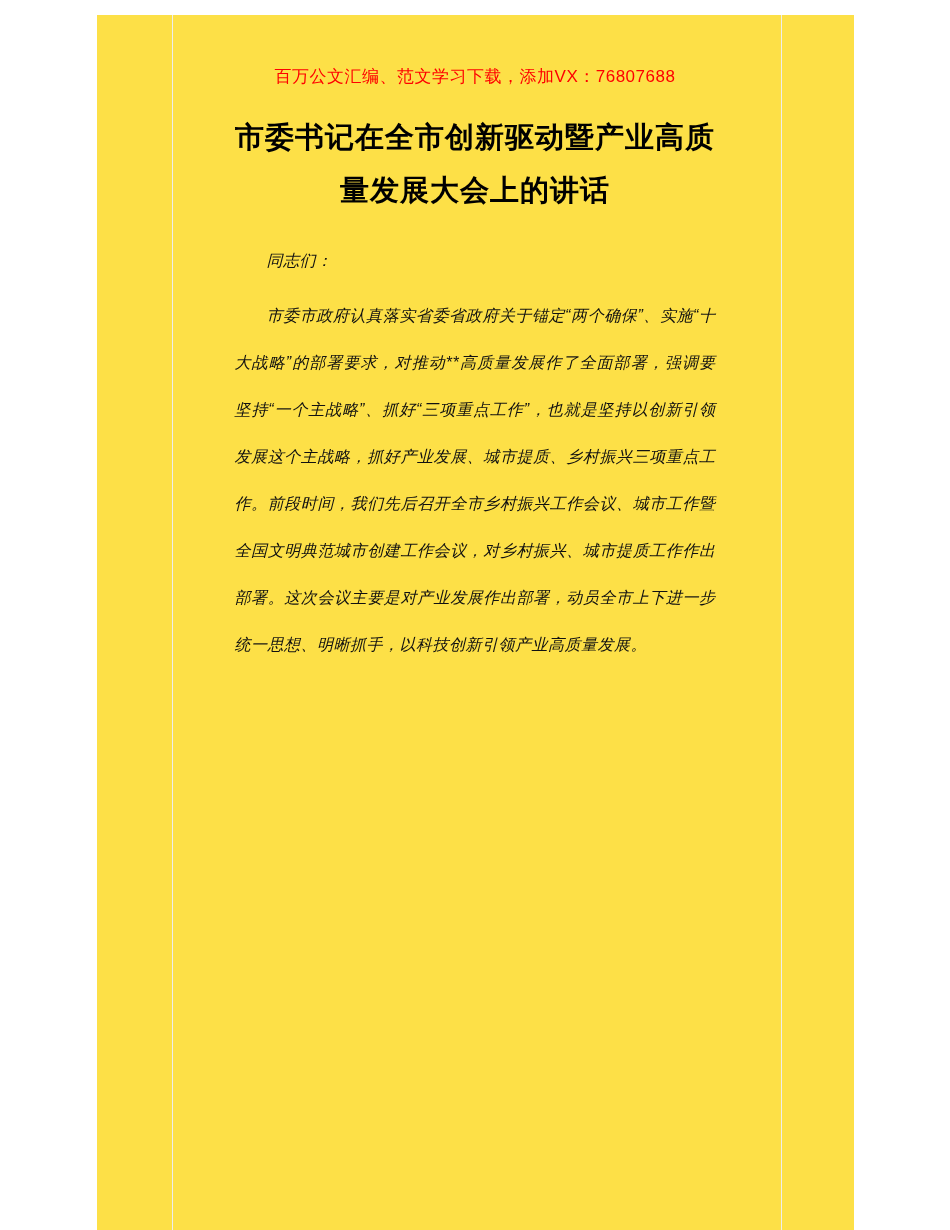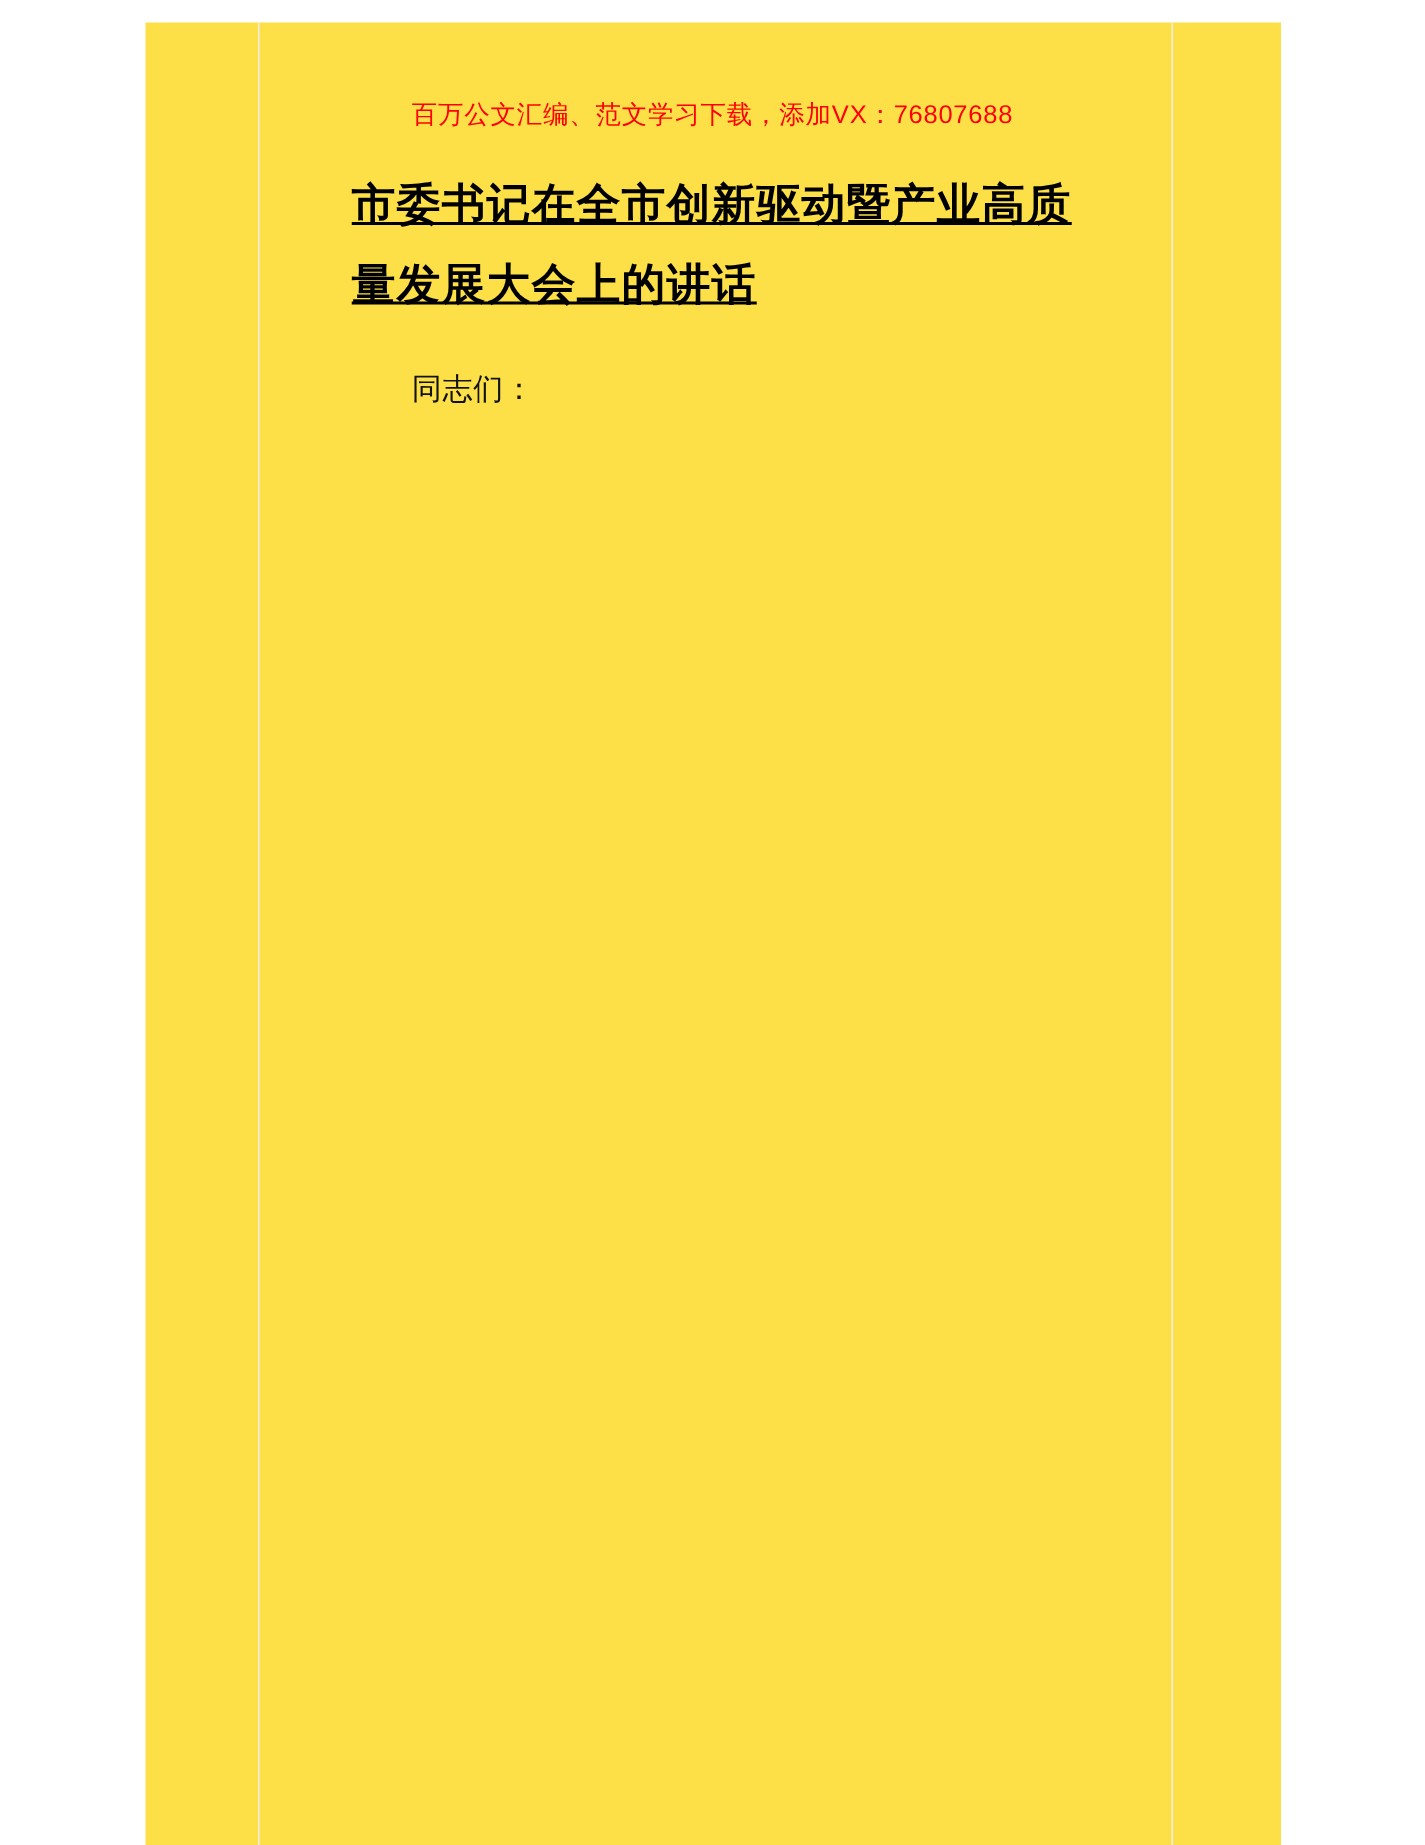--- a/index.html
+++ b/index.html
@@ -38,34 +38,35 @@
   .header-notice {
     text-align: center;
     font-size: 17px;
     line-height: 24px;
     letter-spacing: 0.5px;
     font-weight: 400;
   }
 
   .doc-title {
     margin: 22px 0 0 0;
+    text-align: center;
     font-size: 29px;
     line-height: 53px;
     font-weight: 700;
     color: #000000;
     letter-spacing: 1px;
-    text-decoration: underline;
   }
 
   .doc-body {
     margin-top: 20px;
-    font-size: 20px;
+    font-size: 16px;
     line-height: 47px;
     color: #111111;
     letter-spacing: 0.5px;
+    font-style: italic;
   }
   .doc-body p {
     margin: 0 0 8px 0;
     text-indent: 2em;
     text-align: justify;
     text-justify: inter-ideograph;
   }
 </style>
 </head>
 <body>
@@ -74,15 +75,16 @@
   <div class="edge-line left"></div>
   <div class="edge-line right"></div>
 
   <div class="content">
     <div class="header-notice" style="color: rgb(254, 0, 0);">百万公文汇编、范文学习下载，添加VX：76807688</div>
 
     <h1 class="doc-title">市委书记在全市创新驱动暨产业高质量发展大会上的讲话</h1>
 
     <div class="doc-body">
         <p>同志们：</p>
+        <p>市委市政府认真落实省委省政府关于锚定“两个确保”、实施“十大战略”的部署要求，对推动**高质量发展作了全面部署，强调要坚持“一个主战略”、抓好“三项重点工作”，也就是坚持以创新引领发展这个主战略，抓好产业发展、城市提质、乡村振兴三项重点工作。前段时间，我们先后召开全市乡村振兴工作会议、城市工作暨全国文明典范城市创建工作会议，对乡村振兴、城市提质工作作出部署。这次会议主要是对产业发展作出部署，动员全市上下进一步统一思想、明晰抓手，以科技创新引领产业高质量发展。</p>
       </div>
   </div>
 </div>
 
 </body></html>

